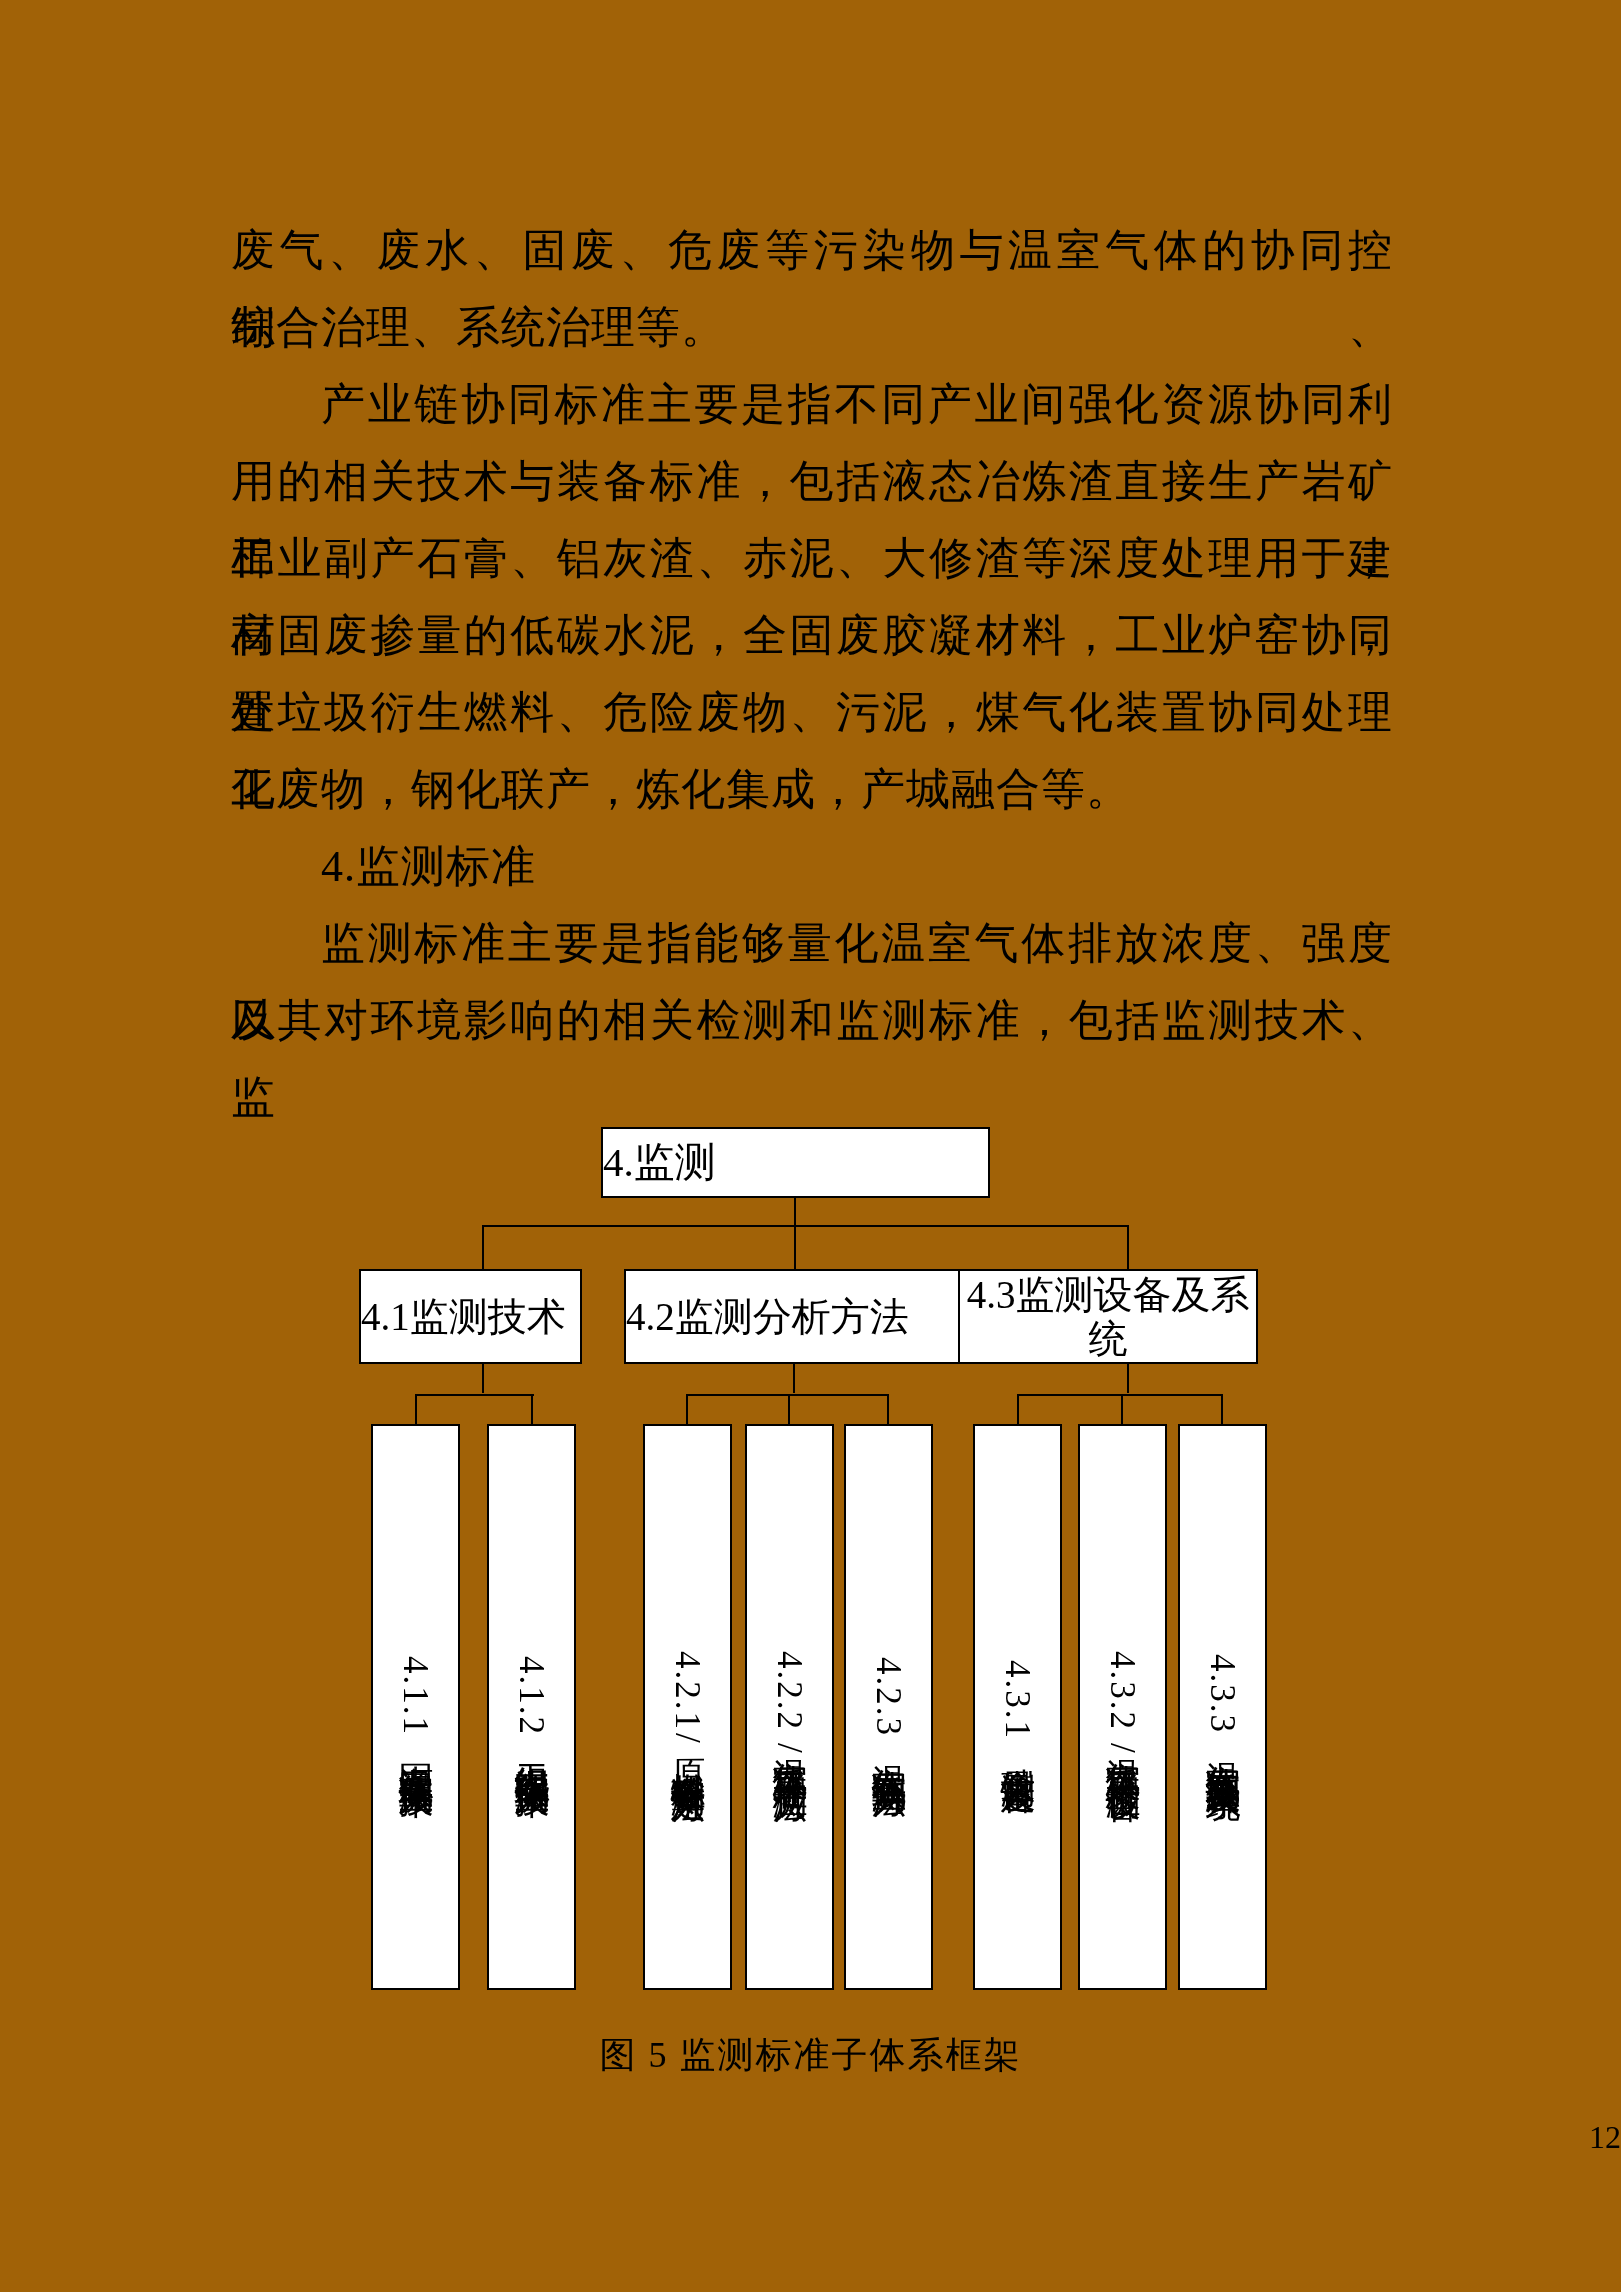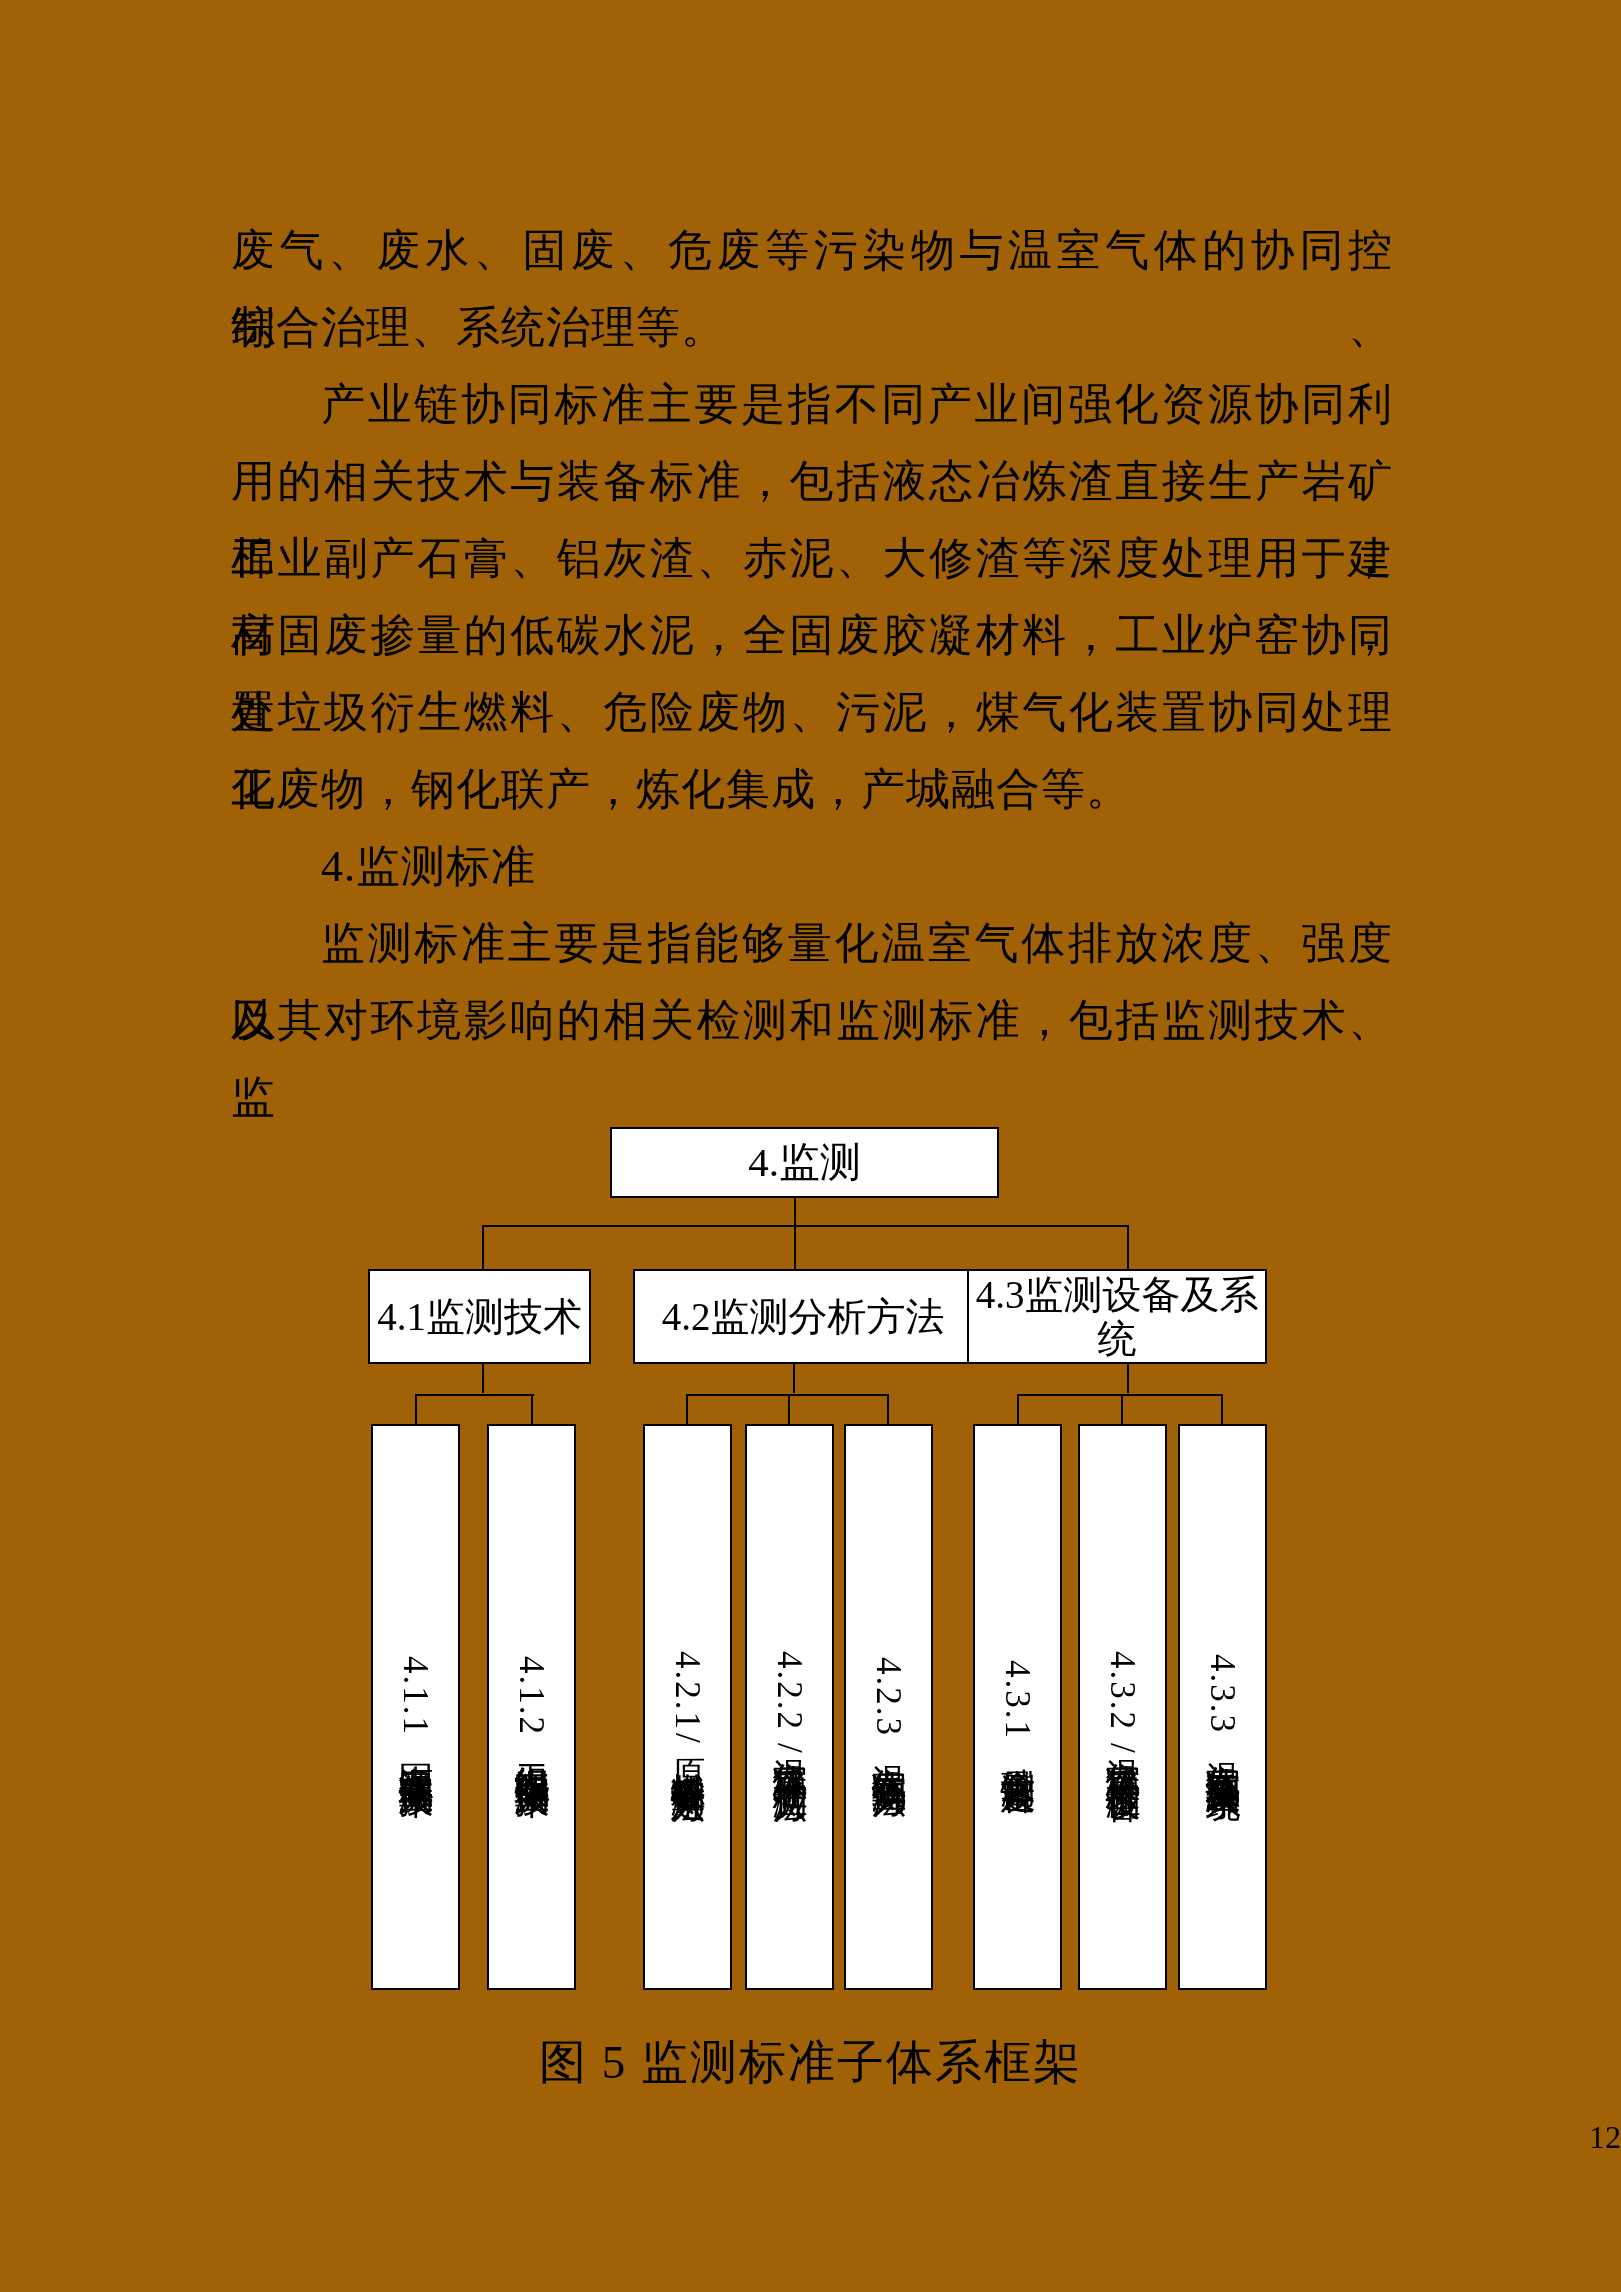--- a/index.html
+++ b/index.html
@@ -18,23 +18,22 @@
     font-size:44px;line-height:77px;
     letter-spacing:1px;
   }
   .line{height:77px;white-space:nowrap;}
   .line.justify{white-space:normal;text-align:justify;text-align-last:justify;text-justify:inter-character;}
   .line.indent{text-indent:90px;}
   
   .dbox{
     position:absolute;box-sizing:border-box;
     border:2.9px solid #000;background:#fff;
-    display:flex;align-items:center;justify-content:center;
+    display:flex;align-items:center;
     text-align:center;
-    margin-left:9px;
   }
   #box-root{left:601px;top:1127px;width:389px;height:71px;font-size:41px;}
   #box-41{left:359px;top:1269px;width:223px;height:95px;font-size:39px;}
   #box-42{left:624px;top:1269px;width:340px;height:95px;font-size:39px;}
   #box-43{left:958px;top:1269px;width:300px;height:95px;font-size:39px;line-height:44px;padding:0 5.9px;}
   .vbox{
     position:absolute;box-sizing:border-box;top:1424px;width:89px;height:566px;
     border:2px solid #000;background:#fff;
     display:flex;align-items:center;justify-content:center;
   }
@@ -65,21 +64,21 @@
   #c-v11{left:887px;top:1394px;width:2px;height:30px;}
   
   #c-v12{left:1127px;top:1364px;width:2px;height:29px;}
   #c-h4{left:1017px;top:1394px;width:206px;height:2px;}
   #c-v13{left:1017px;top:1394px;width:2px;height:30px;}
   #c-v14{left:1121px;top:1394px;width:2px;height:30px;}
   #c-v15{left:1221px;top:1394px;width:2px;height:30px;}
   
   #figure-caption{
     position:absolute;left:0;top:2031px;width:1621px;
-    text-align:center;font-size:47px;letter-spacing:2px;
+    text-align:center;font-size:36px;letter-spacing:2px;
   }
   #page-number{
     position:absolute;left:0;top:2119px;width:1621px;
     text-align:right;font-size:32px;
   }
 </style>
 </head>
 <body>
 
 <div id="page">

